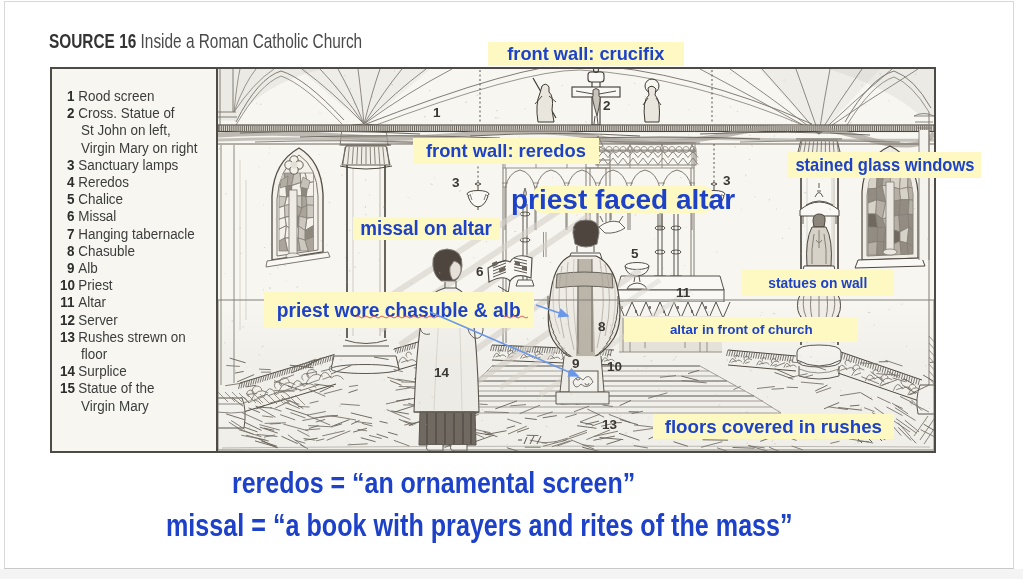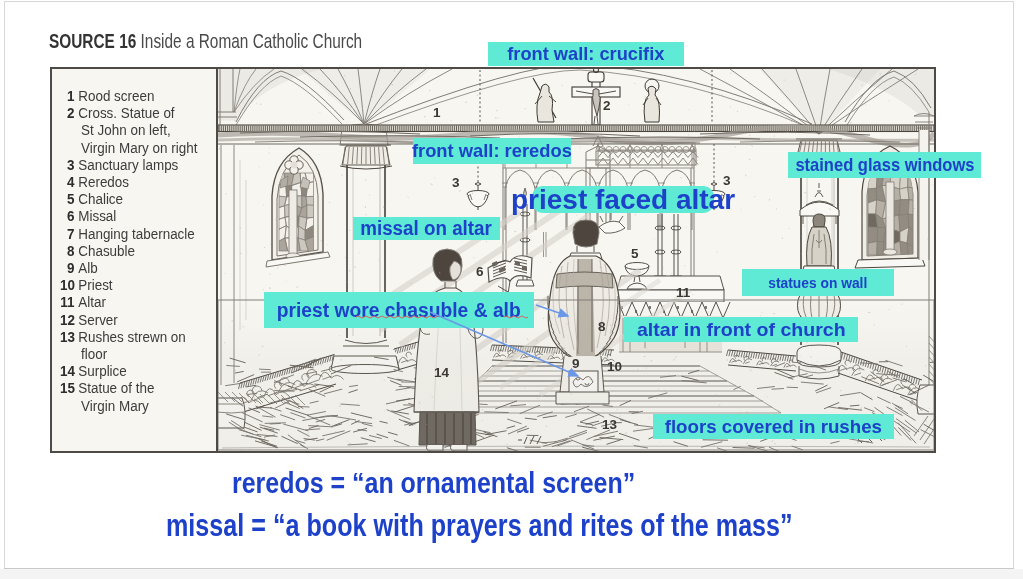--- a/index.html
+++ b/index.html
@@ -20,21 +20,21 @@
   #frame{left:50px;top:67px;width:886px;height:386px;border:2px solid #4e4b47;
          background:#f7f6f1;box-sizing:border-box;}
   #sep{left:216px;top:67px;width:2px;height:386px;background:#4e4b47;}
   
   #legend{left:60px;top:88px;width:152px;font-size:14px;line-height:17.2px;
           color:#3c3c3c;transform:scaleX(0.96);transform-origin:0 0;}
   #legend .it{padding-left:22px;text-indent:-22px;}
   #legend b{display:inline-block;width:15px;text-indent:0;text-align:right;
             margin-right:4px;color:#2d2d2d;}
   
-  .lab{background:#5eead4;color:#1d42c9;font-weight:bold;white-space:nowrap;
+  .lab{background:#fef9c3;color:#1d42c9;font-weight:bold;white-space:nowrap;
        display:flex;align-items:center;justify-content:center;z-index:20;}
   
   .blue{color:#1d42c9;font-weight:bold;white-space:nowrap;z-index:20;}
 </style>
 </head>
 <body>
   <div class="abs" id="bL"></div>
 <div class="abs" id="bT"></div>
   <div class="abs" id="bR"></div>
 <div class="abs" id="bB"></div>
@@ -402,21 +402,21 @@
     <div class="it"><b>11</b>Altar</div>
     <div class="it"><b>12</b>Server</div>
     <div class="it"><b>13</b>Rushes strewn on<br>floor</div>
     <div class="it"><b>14</b>Surplice</div>
     <div class="it"><b>15</b>Statue of the<br>Virgin Mary</div>
   </div>
 
   <div class="lab abs" style="left:488px;top:42px;width:196px;height:24px;font-size:19px;">
     <span style="display:inline-block;transform:scaleX(0.960)">front wall: crucifix</span>
   </div>
-  <div class="lab abs" style="left:413px;top:138px;width:158px;height:26px;font-size:19px;">
+  <div class="lab abs" style="left:413px;top:138px;width:186px;height:26px;font-size:19px;">
     <span style="display:inline-block;transform:scaleX(0.965)">front wall: reredos</span>
   </div>
   <div class="lab abs" style="left:788px;top:152px;width:193px;height:26px;font-size:19px;">
     <span style="display:inline-block;transform:scaleX(0.870)">stained glass windows</span>
   </div>
   <div class="lab abs" style="left:532px;top:186px;width:182px;height:27px;font-size:28px;border-radius:11px;">
     <span style="display:inline-block;transform:scaleX(1.000)">priest faced altar</span>
   </div>
   <div class="lab abs" style="left:353px;top:217px;width:147px;height:23px;font-size:20px;">
     <span style="display:inline-block;transform:scaleX(0.940)">missal on altar</span>
@@ -424,21 +424,21 @@
   <div class="lab abs" style="left:742px;top:269px;width:152px;height:27px;font-size:15px;">
     <span style="display:inline-block;transform:scaleX(0.920)">statues on wall</span>
   </div>
   <div class="lab abs" style="left:264px;top:292px;width:270px;height:36px;font-size:20px;">
     <span style="display:inline-block;transform:scaleX(0.963)">priest wore chasuble &amp; alb</span>
     <svg style="position:absolute;left:0;top:0;width:270px;height:28px" viewBox="0 0 270 28">
       <path d="M92 25 q2 -2 4 0 t4 0 t4 0 t4 0 t4 0 t4 0 t4 0 t4 0 t4 0 t4 0 t4 0 t4 0 t4 0 t4 0 t4 0 t4 0 t4 0 t4 0 t4 0 t4 0 t4 0" stroke="#e06060" stroke-width="1" fill="none"></path>
       <path d="M240 25 q2 -2 4 0 t4 0 t4 0 t4 0 t4 0 t4 0" stroke="#e06060" stroke-width="1" fill="none"></path>
     </svg>
   </div>
-  <div class="lab abs" style="left:624px;top:317px;width:234px;height:25px;font-size:19px;">
+  <div class="lab abs" style="left:624px;top:317px;width:234px;height:25px;font-size:13px;">
     <span style="display:inline-block;transform:scaleX(1.030)">altar in front of church</span>
   </div>
   <div class="lab abs" style="left:653px;top:414px;width:241px;height:25px;font-size:19px;">
     <span style="display:inline-block;transform:scaleX(0.985)">floors covered in rushes</span>
   </div>
 
   <div class="blue abs" style="left:232px;top:467px;font-size:29px;transform:scaleX(0.861);transform-origin:0 0;">reredos = “an ornamental screen”</div>
   <div class="blue abs" style="left:166px;top:508px;font-size:31px;transform:scaleX(0.811);transform-origin:0 0;">missal = “a book with prayers and rites of the mass”</div>
 
   <svg class="abs" style="left:0;top:0;z-index:30;pointer-events:none" width="1023" height="579" viewBox="0 0 1023 579">

